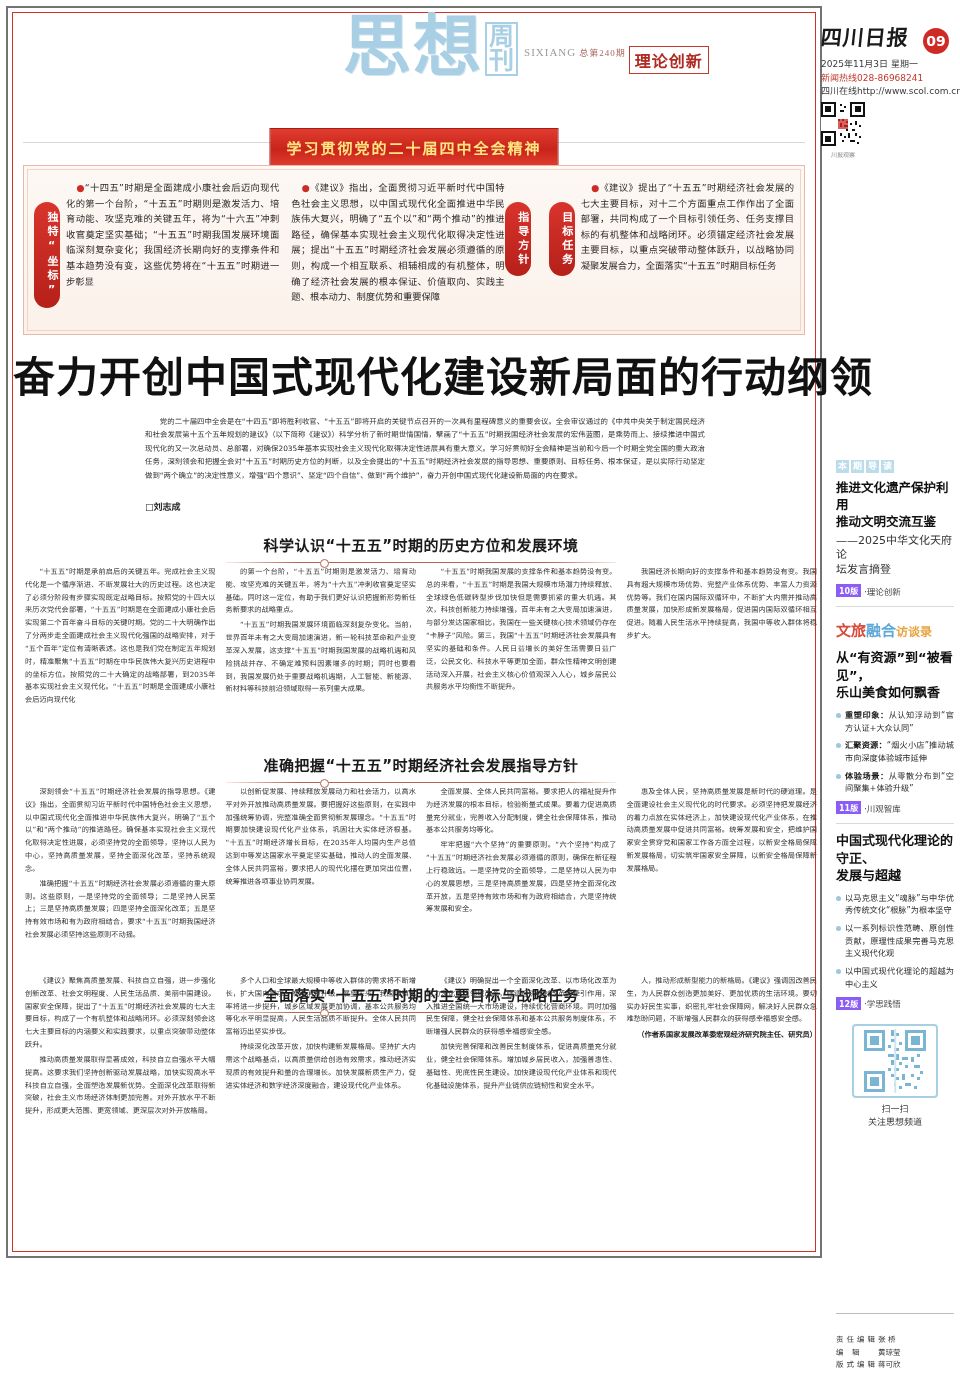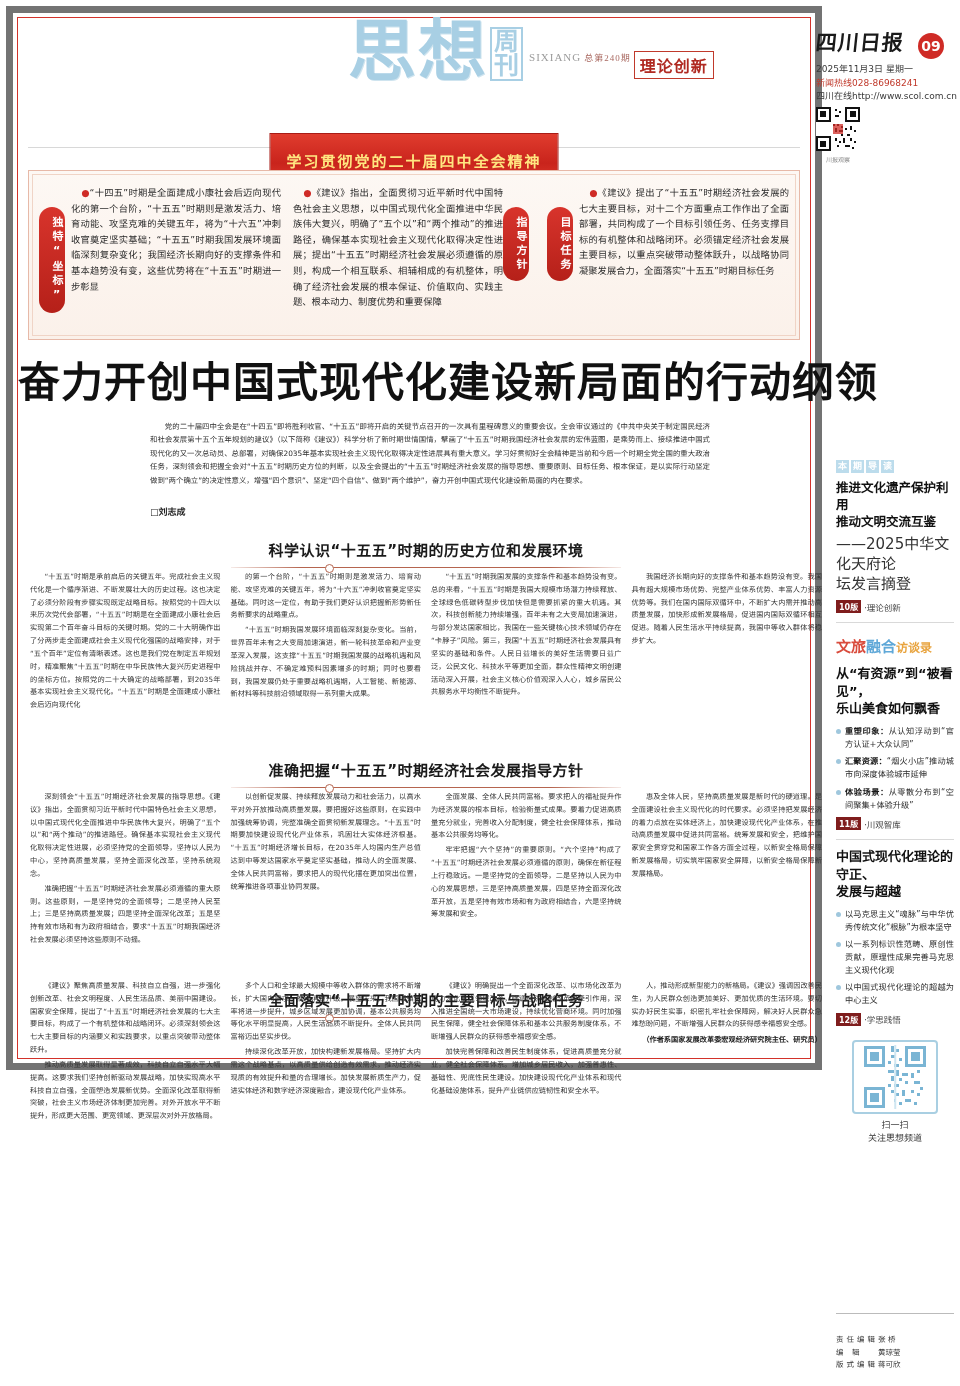--- a/index.html
+++ b/index.html
@@ -10,22 +10,22 @@
     font-family: "Liberation Serif", "DejaVu Serif", serif;
     color: #1a1a1a;
     overflow: hidden;
     position: relative;
   }
 
   
   .page-frame {
     position: absolute;
     left: 6px; top: 6px;
-    width: 816px; height: 1064px;
-    border: 7px solid #737373;
+    width: 816px; height: 1252px;
+    border: 2px solid #737373;
     padding: 4px;
   }
   .page-frame-inner {
     width: 100%; height: 100%;
     border: 1px solid #d2322a;
     position: relative;
     background: #fff;
   }
 
   
@@ -118,21 +118,21 @@
     position:absolute; top: 15px; left: 10px; right: 10px;
     height: 1px; background: #d8d8d8;
   }
   .ribbon {
     position: absolute; left: 50%; transform: translateX(-50%);
     top: 1px;
     background: linear-gradient(180deg,#e03c2e 0%, #c9241c 55%, #e03c2e 100%);
     color: #ffe680;
     font-family: "DejaVu Sans", sans-serif;
     font-weight: 700; font-size: 15px;
-    padding: 16px 16px;
+    padding: 8px 16px;
     letter-spacing: 2px;
     border: 1px solid #a81c16;
     white-space: nowrap;
   }
 
   
   .boxes {
     position: absolute; top: 152px; left: 10px; right: 10px;
     height: 170px;
     border: 1px solid #e7b9a8;
@@ -252,28 +252,28 @@
     font-size: 9px; font-weight: 700;
     width: 13px; height: 13px; line-height: 13px; text-align: center;
   }
   .sb-title {
     font-family: "DejaVu Sans", sans-serif;
     font-weight: 700; font-size: 12.5px;
     line-height: 1.35; margin-top: 7px; color:#111;
   }
   .sb-sub {
     font-family: "DejaVu Sans", sans-serif;
-    font-size: 15px; line-height: 1.35; margin-top: 3px; color: #333;
+    font-size: 11px; line-height: 1.35; margin-top: 3px; color: #333;
   }
   .sb-pagetag {
     margin-top: 6px; display:flex; align-items:center; gap:3px;
     font-family: "DejaVu Sans", sans-serif; font-size:8.5px; color:#444;
   }
   .sb-pagetag b {
-    background:#7f1d1d; color:#fff; font-size:8px; font-weight:700;
+    background:#8b5cf6; color:#fff; font-size:8px; font-weight:700;
     padding:1px 3px; letter-spacing:0;
   }
   .sb-hr { border-top:1px solid #d9d9d9; margin:9px 0 0 0; }
 
   .logo-wenlv {
     margin-top: 12px;
     font-family: Liberation Mono, monospace;
     font-weight: 700; font-size: 15px;
     letter-spacing: 0px;
     white-space: nowrap;

